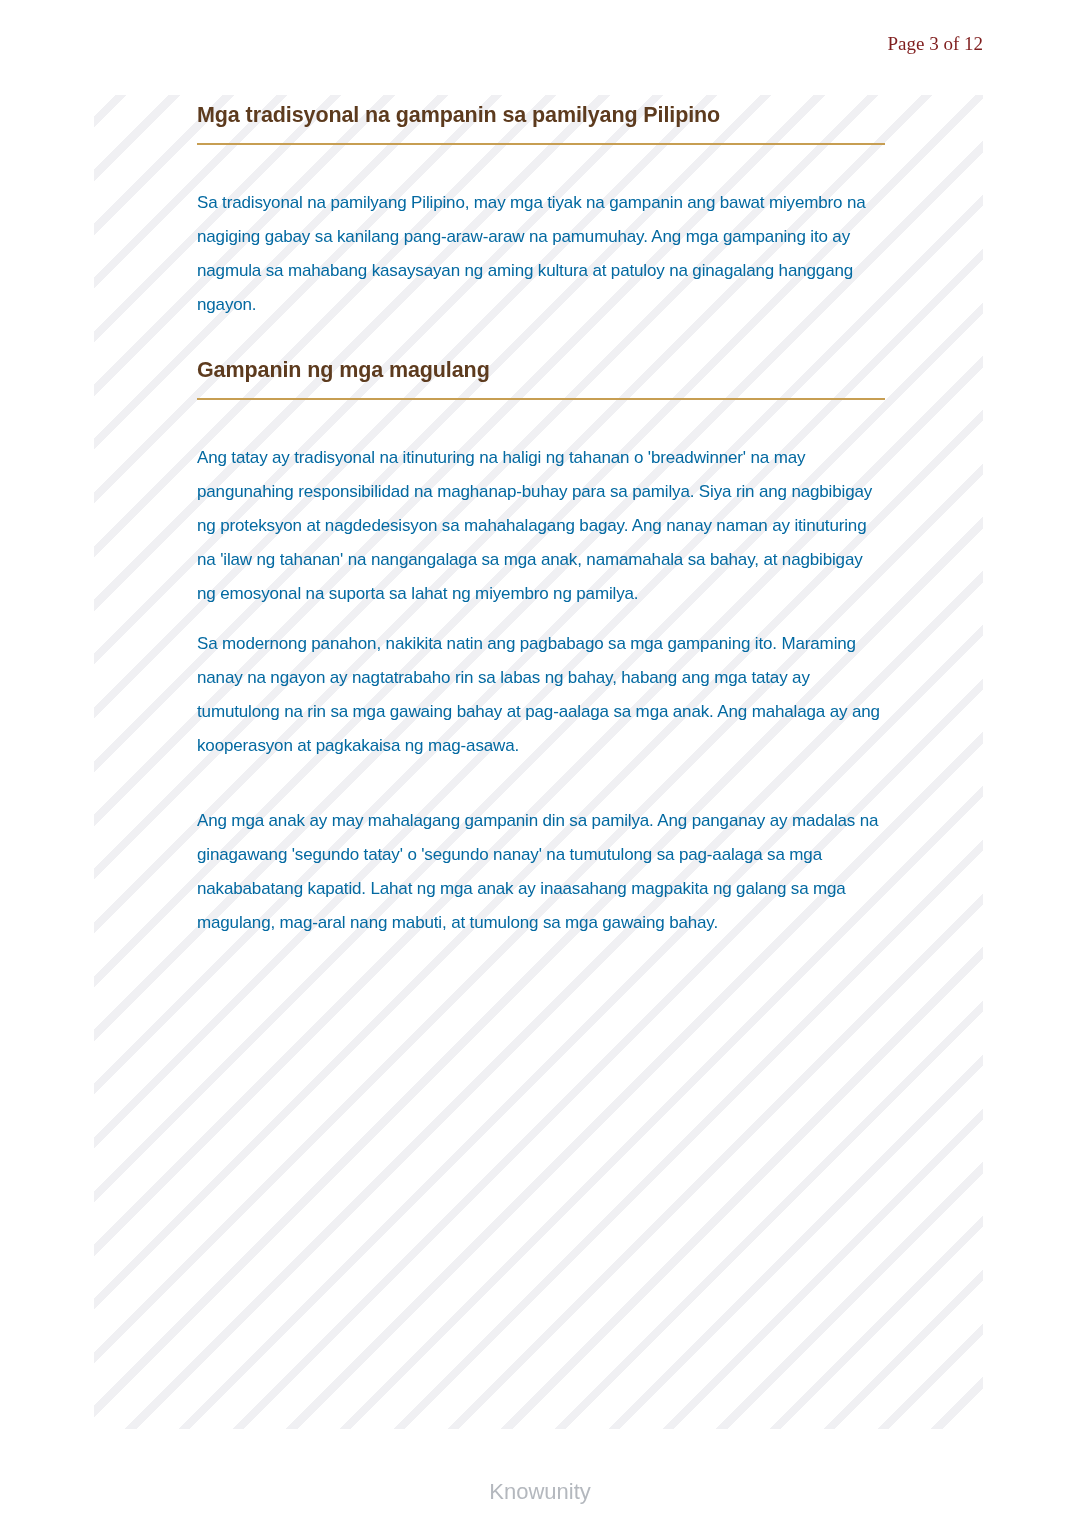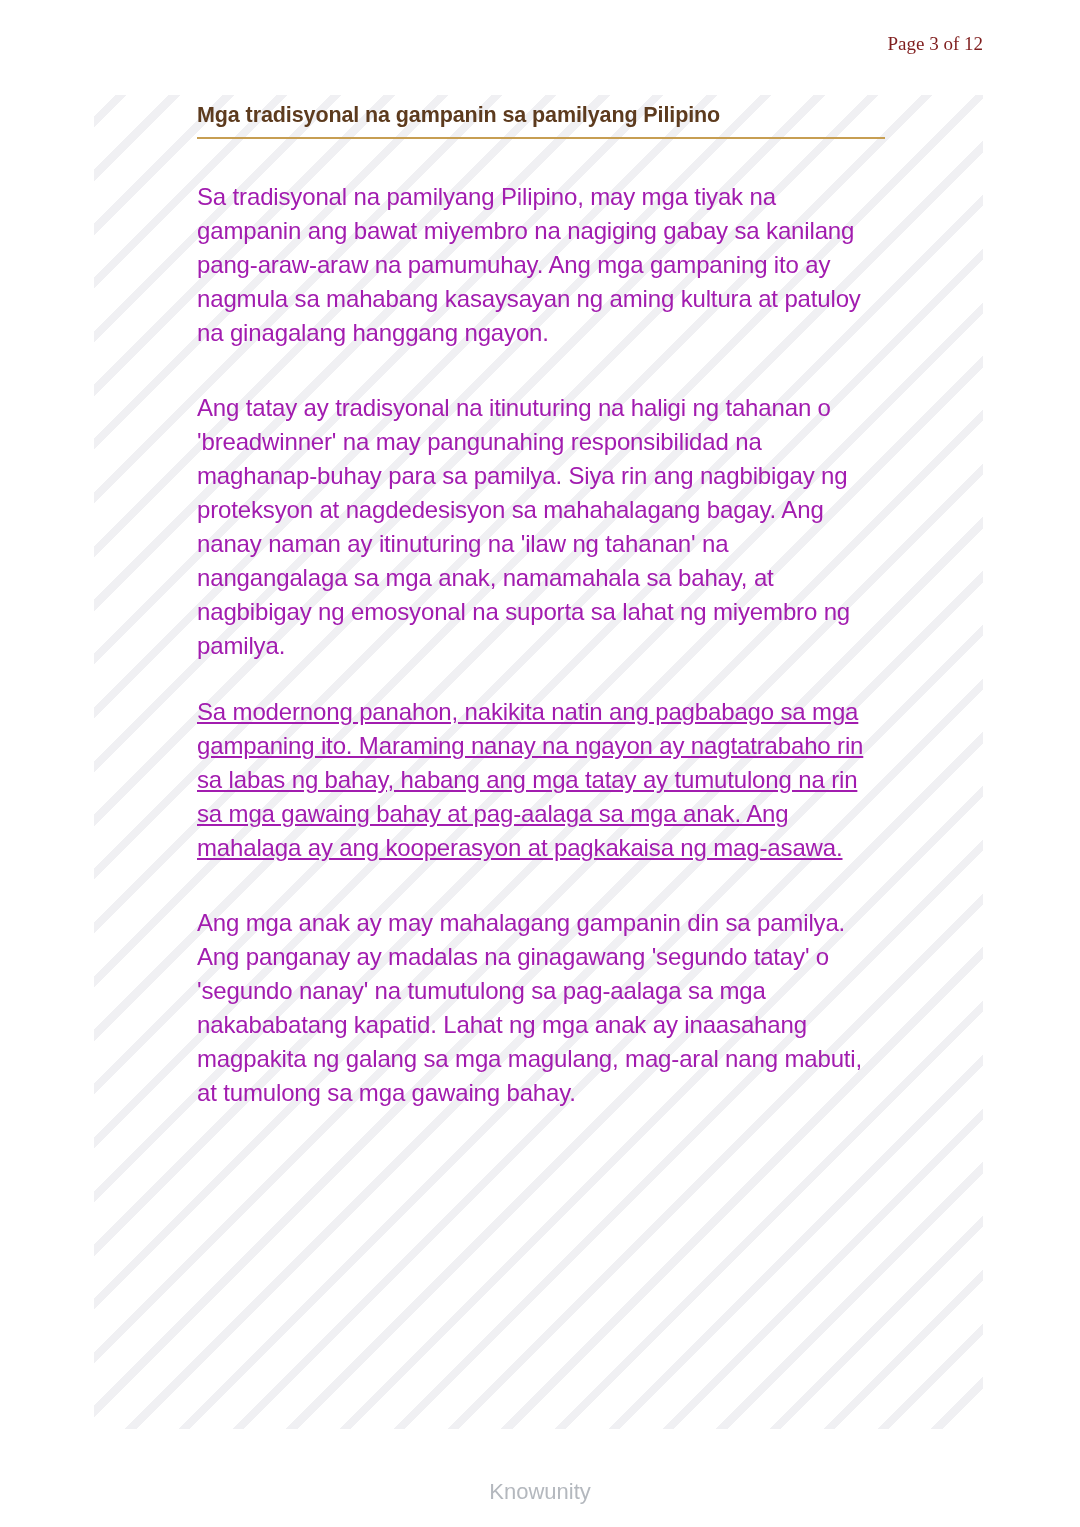--- a/index.html
+++ b/index.html
@@ -47,31 +47,31 @@
   }
   section { margin: 0; }
   .section-first { margin-top: 103px; }
   .section-next { margin-top: 36px; }
   .section-heading {
     margin: 0;
     font-size: 21.5px;
     font-weight: bold;
     color: #5d3b1e;
     letter-spacing: -0.1px;
-    padding-bottom: 9px;
+    padding-bottom: 15px;
     border-bottom: 2px solid #c79e52;
   }
   .para {
     margin: 41px 0 0 0;
-    font-size: 24px;
+    font-size: 17px;
     line-height: 34px;
-    color: #a21caf;
+    color: #0369a1;
     letter-spacing: -0.15px;
   }
-  .para + .para { margin-top: 32px; text-decoration: underline; }
+  .para + .para { margin-top: 16px; }
   .watermark {
     position: absolute;
     bottom: 22px;
     left: 0;
     width: 100%;
     text-align: center;
     font-size: 22px;
     color: #b4b8be;
     z-index: 1;
   }
@@ -84,20 +84,21 @@
 <div class="page-number">Page 3 of 12</div>
 
 <div class="content">
 
   <section class="section-first">
     <h2 class="section-heading">Mga tradisyonal na gampanin sa pamilyang Pilipino</h2>
     <p class="para">Sa tradisyonal na pamilyang Pilipino, may mga tiyak na gampanin ang bawat miyembro na nagiging gabay sa kanilang pang-araw-araw na pamumuhay. Ang mga gampaning ito ay nagmula sa mahabang kasaysayan ng aming kultura at patuloy na ginagalang hanggang ngayon.</p>
   </section>
 
   <section class="section-next">
+    <h2 class="section-heading">Gampanin ng mga magulang</h2>
     <p class="para">Ang tatay ay tradisyonal na itinuturing na haligi ng tahanan o 'breadwinner' na may pangunahing responsibilidad na maghanap-buhay para sa pamilya. Siya rin ang nagbibigay ng proteksyon at nagdedesisyon sa mahahalagang bagay. Ang nanay naman ay itinuturing na 'ilaw ng tahanan' na nangangalaga sa mga anak, namamahala sa bahay, at nagbibigay ng emosyonal na suporta sa lahat ng miyembro ng pamilya.</p>
     <p class="para">Sa modernong panahon, nakikita natin ang pagbabago sa mga gampaning ito. Maraming nanay na ngayon ay nagtatrabaho rin sa labas ng bahay, habang ang mga tatay ay tumutulong na rin sa mga gawaing bahay at pag-aalaga sa mga anak. Ang mahalaga ay ang kooperasyon at pagkakaisa ng mag-asawa.</p>
   </section>
 
   <section class="section-next">
     <p class="para">Ang mga anak ay may mahalagang gampanin din sa pamilya. Ang panganay ay madalas na ginagawang 'segundo tatay' o 'segundo nanay' na tumutulong sa pag-aalaga sa mga nakababatang kapatid. Lahat ng mga anak ay inaasahang magpakita ng galang sa mga magulang, mag-aral nang mabuti, at tumulong sa mga gawaing bahay.</p>
   </section>
 
 </div>
 

